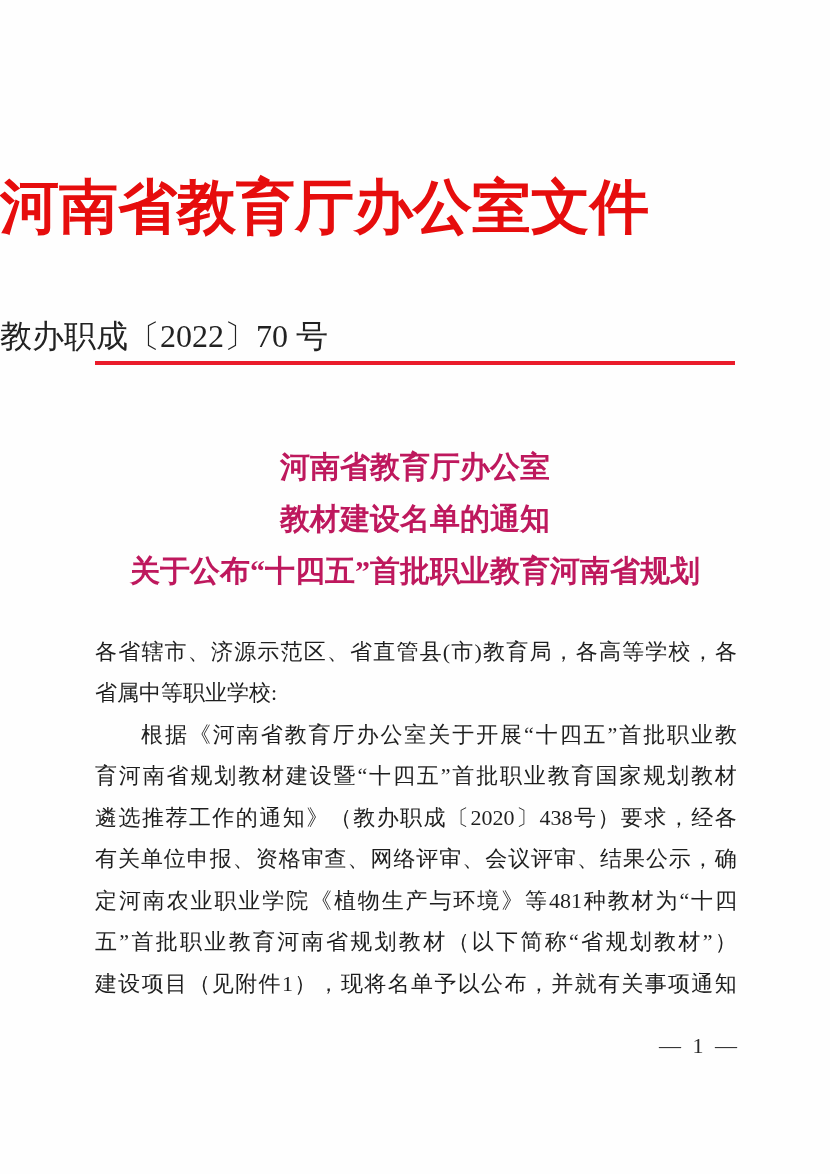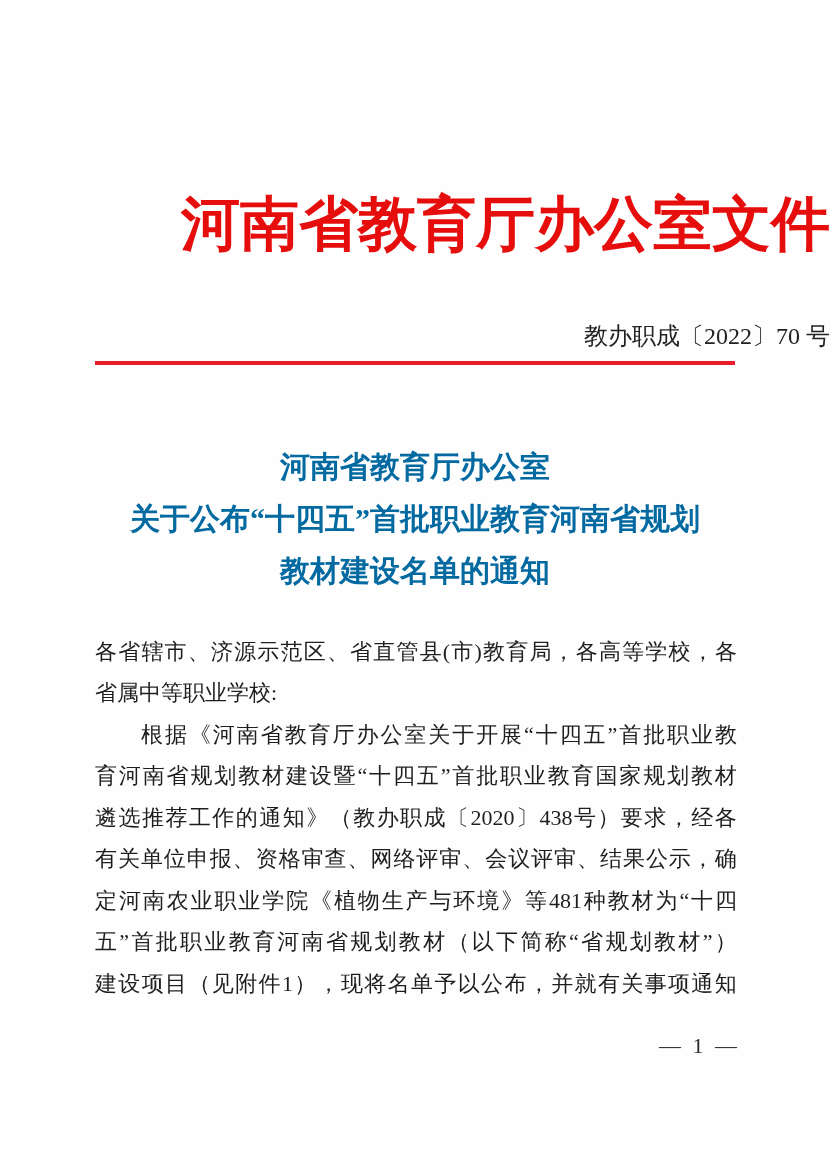--- a/index.html
+++ b/index.html
@@ -12,40 +12,39 @@
     margin: 0 auto;
     background: var(--page-bg, #fefefe);
     font-family: "Liberation Serif", "DejaVu Serif", serif;
     color: var(--text-color, #1e1e1e);
     overflow: hidden;
   }
 
   
   .red-head {
     position: absolute;
-    top: 187px;
+    top: 170px;
     left: 0;
     width: 100%;
-    text-align: right;
+    text-align: left;
     font-size: 59px;
     font-weight: 700;
     line-height: 74px;
     color: var(--header-red, #e60d0d);
     white-space: nowrap;
-    padding-left: 20px;
   }
 
   
   .doc-number {
     position: absolute;
     top: 320px;
     left: 0;
     width: 100%;
-    text-align: right;
-    font-size: 24px;
+    text-align: left;
+    font-size: 32px;
     line-height: 32px;
     color: #222;
   }
 
   
   .red-rule {
     position: absolute;
     top: 361px;
     left: 95px;
     width: 640px;
@@ -56,21 +55,21 @@
   
   .title-block {
     position: absolute;
     top: 441px;
     left: 95px;
     width: 640px;
     text-align: center;
     font-size: 30px;
     font-weight: 700;
     line-height: 52px;
-    color: #0369a1;
+    color: #be185d;
   }
 
   
   .body-block {
     position: absolute;
     top: 631px;
     left: 95px;
     width: 642px;
     font-size: 22px;
     color: var(--text-color, #1e1e1e);
@@ -101,22 +100,22 @@
 <div class="page">
 
   <div class="red-head">河南省教育厅办公室文件</div>
 
   <div class="doc-number">教办职成〔2022〕70 号</div>
 
   <div class="red-rule"></div>
 
   <div class="title-block">
     <div class="title-line">河南省教育厅办公室</div>
+    <div class="title-line">教材建设名单的通知</div>
     <div class="title-line">关于公布“十四五”首批职业教育河南省规划</div>
-    <div class="title-line">教材建设名单的通知</div>
   </div>
 
   <div class="body-block">
     <div class="body-line">
         <span>各</span>
         <span>省</span>
         <span>辖</span>
         <span>市</span>
         <span>、</span>
         <span>济</span>

